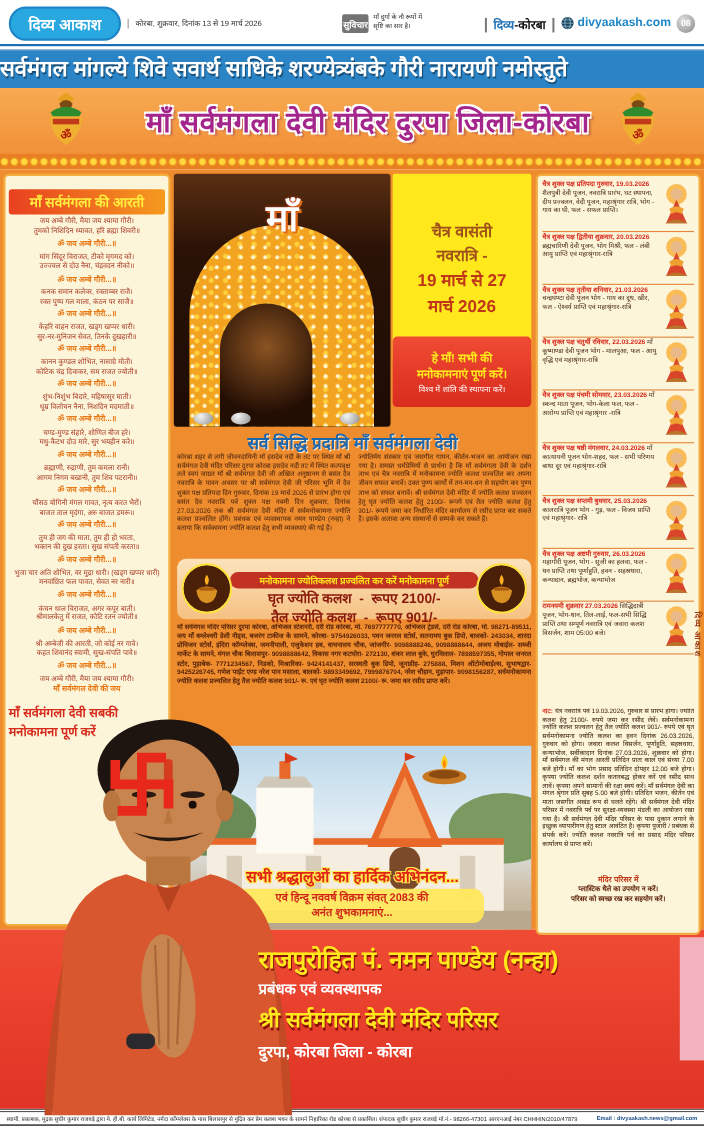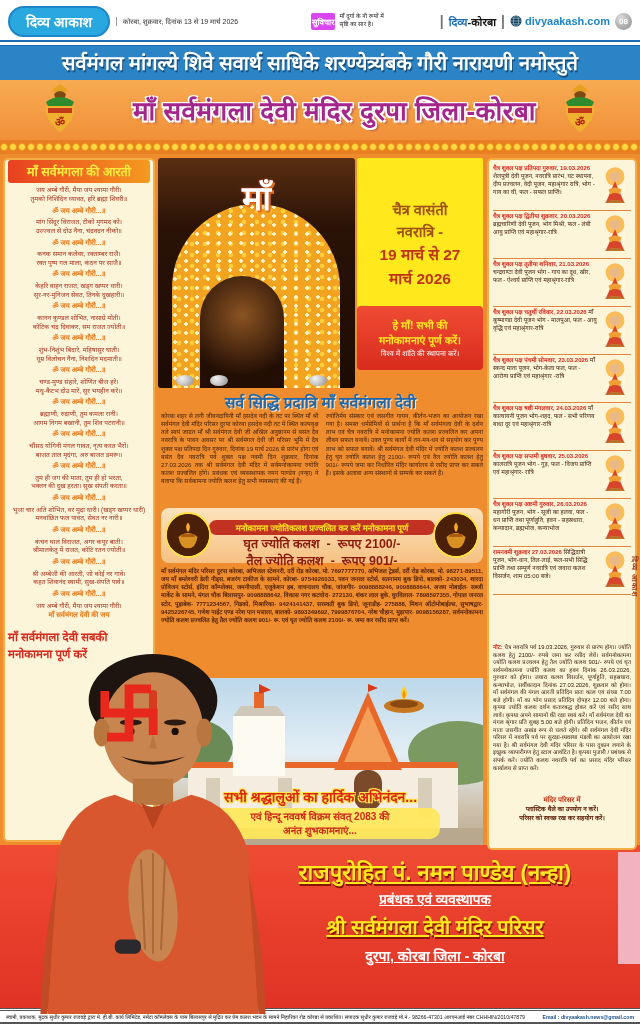--- a/index.html
+++ b/index.html
@@ -5,42 +5,42 @@
   * { margin:0; padding:0; box-sizing:border-box; }
   body { font-family:"Liberation Sans", sans-serif; background:#888; }
   #page { position:relative; width:640px; height:1024px; background:#fff; overflow:hidden; margin:0 auto; font-family:"Liberation Sans", sans-serif; }
   .abs { position:absolute; }
 
   
   .header { top:4px; left:0; right:0; height:34px; display:flex; align-items:center; padding:0 8px; }
   .logo-pill { background:#29a8e0; color:#fff; font-weight:bold; font-size:14px; padding:4px 16px; border-radius:16px; border:2px solid #1d86c8; white-space:nowrap; }
   .dateline { font-size:7px; color:#333; margin-left:6px; border-left:1px solid #999; padding-left:6px; }
   .suvichar-wrap { display:flex; align-items:center; gap:4px; margin-left:auto; margin-right:auto; }
-  .suvichar-label { background:#d946ef; color:#fff; font-size:8px; font-weight:bold; padding:3px 1px; border-radius:2px;margin-left:17px; }
+  .suvichar-label { background:#737373; color:#fff; font-size:8px; font-weight:bold; padding:3px 1px; border-radius:2px;margin-left:17px; }
   .suvichar-text { font-size:6px; color:#222; line-height:1.3; }
   .edition-wrap { display:flex; align-items:center; gap:5px; }
   .h-sep { color:#777; font-size:14px; font-weight:bold; }
   .edition { font-size:11px; font-weight:bold; color:#111; white-space:nowrap; }
   .edition b { color:#1d6fb5; }
   .website { font-size:11px; font-weight:bold; color:#1d86c8; display:flex; align-items:center; gap:3px; }
   .badge { width:17px; height:17px; border-radius:50%; background:radial-gradient(circle at 35% 30%, #ddd, #8a8a8a); color:#fff; font-size:8px; font-weight:bold; display:flex; align-items:center; justify-content:center; }
   .blue-rules { top:40px; left:0; right:0; height:6px; border-top:2px solid #1a6db3; border-bottom:1px solid #1a6db3; }
 
   
-  .shloka { top:46px; left:0; right:0; height:34px; background:#2b84c5; color:#fff; text-align:center; font-weight:bold; font-size:20px; line-height:34px; text-shadow:1px 2px 0 #174e79; white-space:nowrap; overflow:hidden; }
+  .shloka { top:46px; left:0; right:0; height:34px; background:#2b84c5; color:#fff; text-align:left; font-weight:bold; font-size:20px; line-height:34px; text-shadow:1px 2px 0 #174e79; white-space:nowrap; overflow:hidden; }
   .masthead { top:80px; left:0; right:0; height:60px; background:linear-gradient(180deg,#f7ab52,#f19038); display:flex; align-items:center; justify-content:center; }
   .m-title { font-size:26px; font-weight:bold; color:#a4268c; letter-spacing:0.5px;
     text-shadow:-1.5px -1.5px 0 #fff, 1.5px -1.5px 0 #fff, -1.5px 1.5px 0 #fff, 1.5px 1.5px 0 #fff, 3px 3px 2px rgba(120,30,90,.45);padding-left:29px; }
   .kalash-m { top:84px; width:44px; height:52px; }
   .garland { top:140px; left:0; right:0; height:14px; background-color:#e87f22;
     background-image:radial-gradient(circle at 4px 7px,#ffd93e 2.4px,#f0a01e 3.4px,rgba(0,0,0,0) 4px); background-size:9px 14px; }
   .main-bg { top:154px; left:0; right:0; height:691px; background:#ef8c2e; }
 
   
-  .aarti-panel { left:3px; top:158px; width:152px; height:684px; background:#fdf5da; border:2px solid #f2ae42; border-radius:5px; padding:0 3px; z-index:2; overflow:hidden; }
+  .aarti-panel { left:3px; top:158px; width:152px; height:684px; background:#fdf5da; border:2px solid #f2ae42; border-radius:5px; padding:12px 3px; z-index:2; overflow:hidden; }
   .aarti-header { background:linear-gradient(90deg,#e8401f,#f59a1f); color:#ffee3e; font-size:12.5px; font-weight:bold; text-align:center; border-radius:3px; padding:3px 0; }
   .verse { font-size:6.5px; line-height:1.35; color:#a63922; text-align:center; margin-top:3px; }
   .refrain { color:#e87714; font-weight:bold; font-size:7px; margin-top:2px; }
   .closing { font-size:6.5px; line-height:1.35; color:#a63922; text-align:center; margin-top:3px; }
   .closing-jai { color:#e87714; font-weight:bold; font-size:7px; }
   .blessing { font-size:11.5px; font-weight:bold; color:#d62a1c; margin-top:9px; line-height:1.5; }
 
   
   .photo-top { left:158px; top:158px; width:197px; height:230px; background:linear-gradient(180deg,#5a2f12,#2a1206 30%,#1d0c04); border-radius:3px; overflow:hidden; z-index:2; }
   .arch { position:absolute; left:14px; bottom:0; width:168px; height:184px; border-radius:84px 84px 0 0; background-color:#f2a31f;
@@ -91,21 +91,21 @@
   .premises-title { font-size:7px; font-weight:bold; color:#c23a1a; }
   .premises-line { font-size:6.3px; font-weight:bold; color:#5a2008; line-height:1.5; }
 
   
   .red-bottom { left:0; top:845px; width:640px; height:163px; background:linear-gradient(180deg,#ef4b33,#e03326); z-index:1; }
   .pink-strip { right:0; top:852px; width:22px; height:112px; background:#f3b3be; z-index:2; }
   .priest { left:-6px; top:642px; width:318px; height:372px; z-index:5; }
   .swastika-wrap { left:96px; top:680px; z-index:6; }
   .vert-credit { right:1px; top:556px; writing-mode:vertical-rl; font-size:7.5px; color:#9c3a12; z-index:4; letter-spacing:1px; font-weight:bold; }
 
-  .sig { left:235px; width:400px; text-align:center; z-index:6;text-decoration:underline; }
+  .sig { left:235px; width:400px; z-index:6; }
   .sig-name  { top:856px; font-size:22px; font-weight:bold; color:#ffe81c; text-shadow:1px 2px 0 #8a1208; }
   .sig-role  { top:890px; font-size:13.5px; font-weight:bold; color:#fff; }
   .sig-org   { top:913px; font-size:20px; font-weight:bold; color:#ffe81c; text-shadow:1px 2px 0 #8a1208; }
   .sig-place { top:946px; font-size:14px; font-weight:bold; color:#fff; }
 
   
   .footer { left:0; top:1008px; width:640px; height:16px; border-top:3px double #555; border-bottom:2px solid #555; display:flex; justify-content:space-between; align-items:center; padding:0 6px; font-size:5.2px; color:#222; background:#fff; gap:8px; }
   .footer-email { color:#1d4f8a; font-weight:bold; white-space:nowrap; }
 </style>
 </head>

